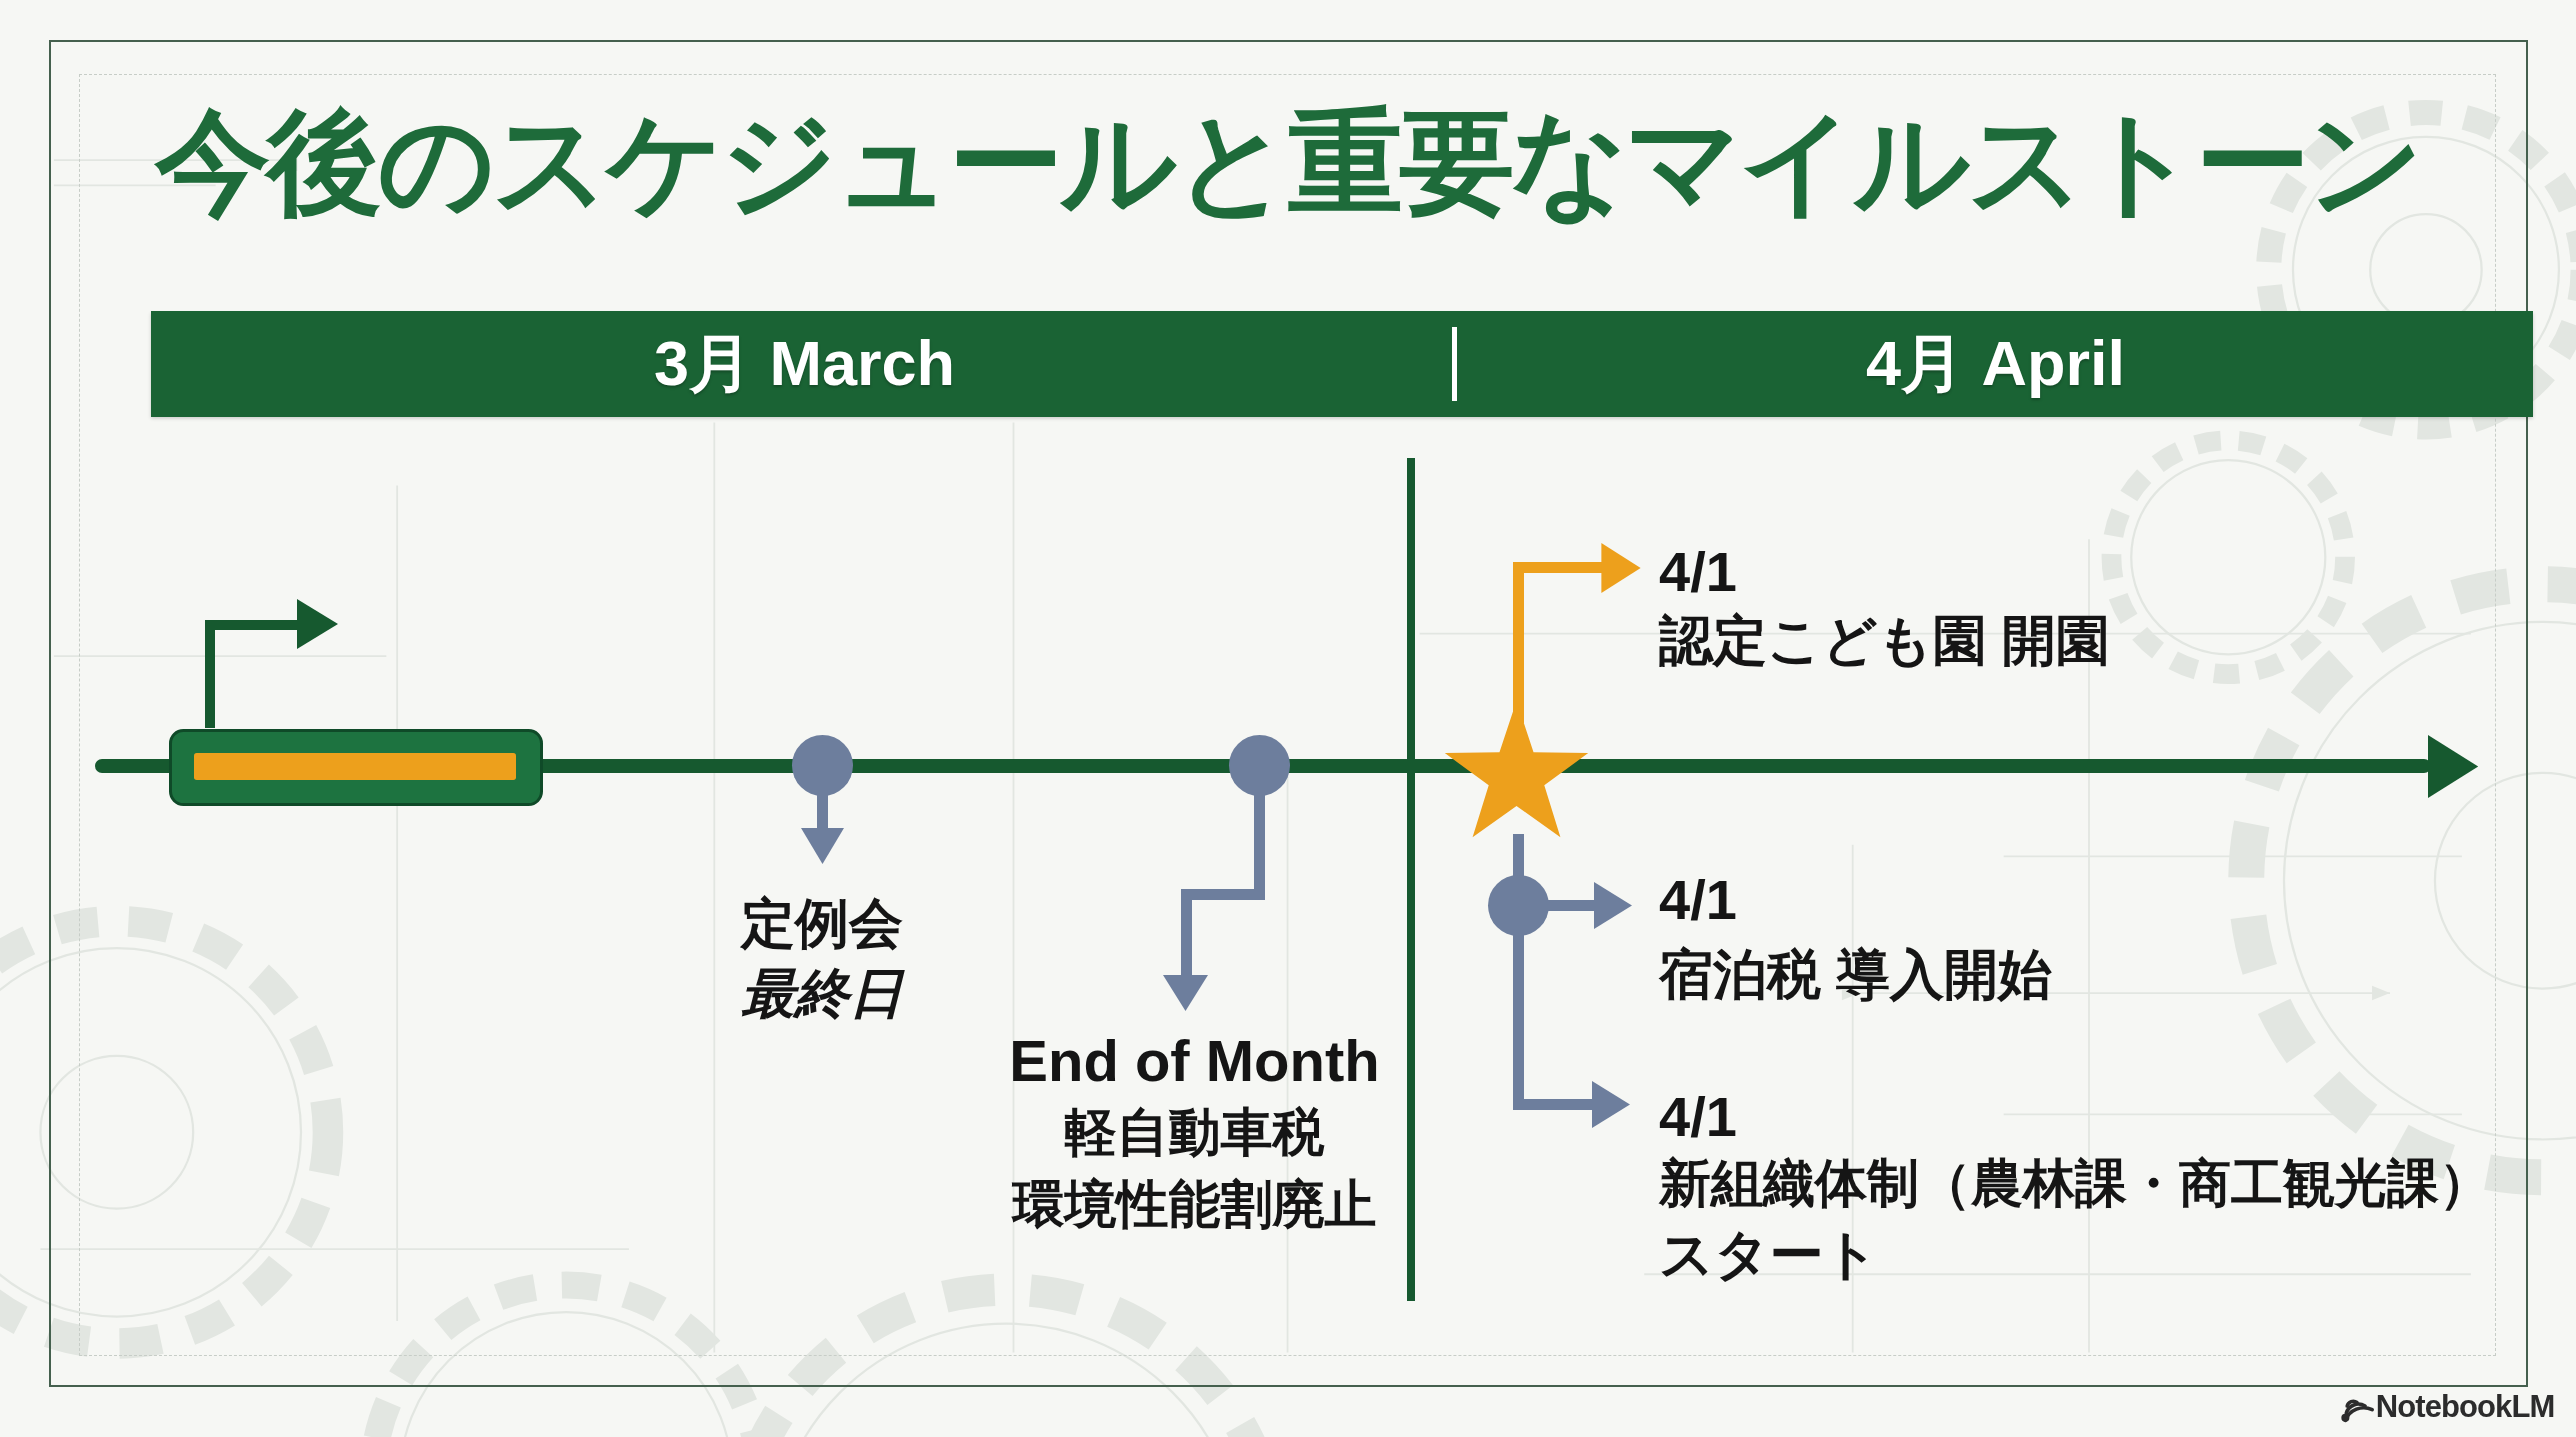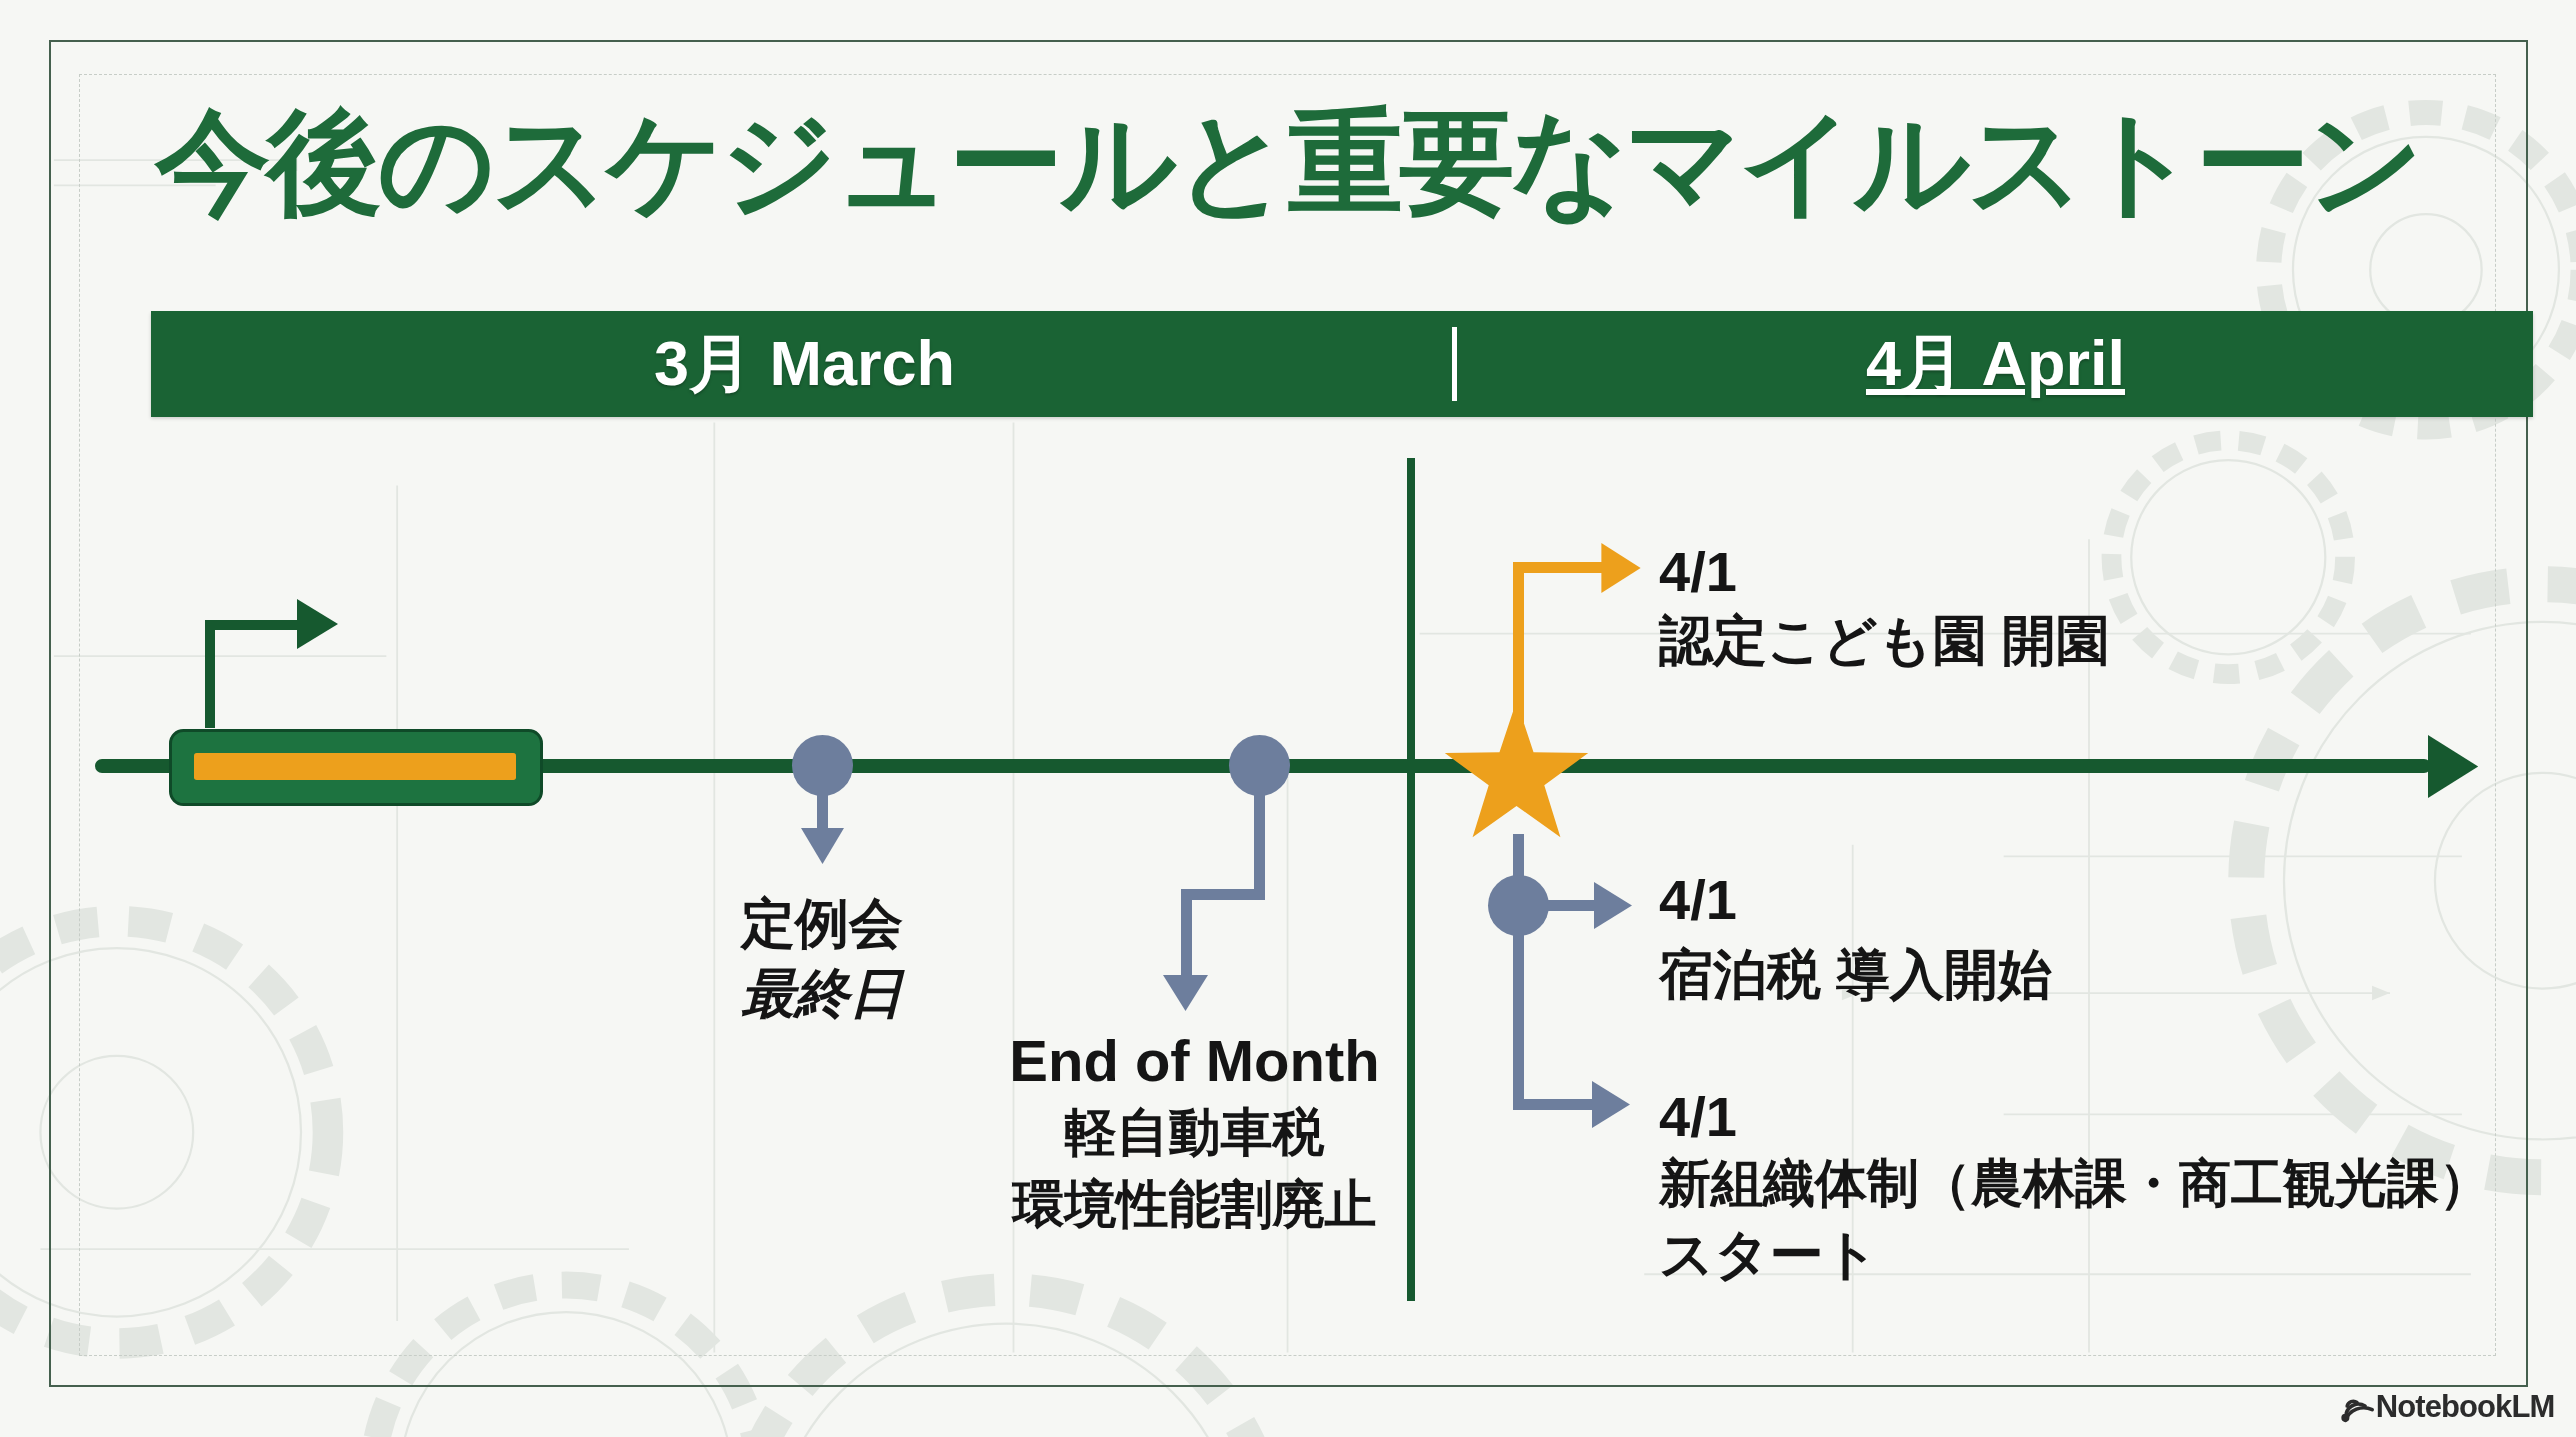--- a/index.html
+++ b/index.html
@@ -14,21 +14,21 @@
   .border-dashed{left:79px;top:74px;width:2415px;height:1280px;border:1.8px dashed var(--border_dash);}
   
   .title{left:0;right:0;top:86px;text-align:center;font-size:115px;font-weight:800;
          letter-spacing:-3.6px;color:var(--green_title);white-space:nowrap;}
   
   .header-bar{left:103px;top:311px;width:2382px;height:106px;background:var(--green_header);
               display:flex;box-shadow:0 1.8px 3.6px rgba(0,0,0,.18);margin-left:48px;}
   .header-cell{display:flex;align-items:center;justify-content:center;color:#fff;
                font-size:63px;font-weight:700;text-shadow:0 1.8px 2.7px rgba(0,0,0,.25);}
   .header-cell.march{width:1307px;}
-  .header-cell.april{flex:1;text-decoration:underline;}
+  .header-cell.april{flex:1;}
   .header-divider{left:1301px;top:16px;width:5.4px;height:74px;background:#fff;}
   
   .month-divider{left:1407px;top:458px;width:8px;height:843px;background:var(--green_line);}
   .timeline-line{left:95px;top:759px;width:2336px;height:14.4px;background:var(--green_line);border-radius:7.2px;}
   .seg{background:var(--green_line);}
   .seg-slate{background:var(--slate);}
   .seg-orange{background:var(--orange);}
   .fill-green{color:var(--green_line);}
   .fill-slate{color:var(--slate);}
   .fill-orange{color:var(--orange);}

